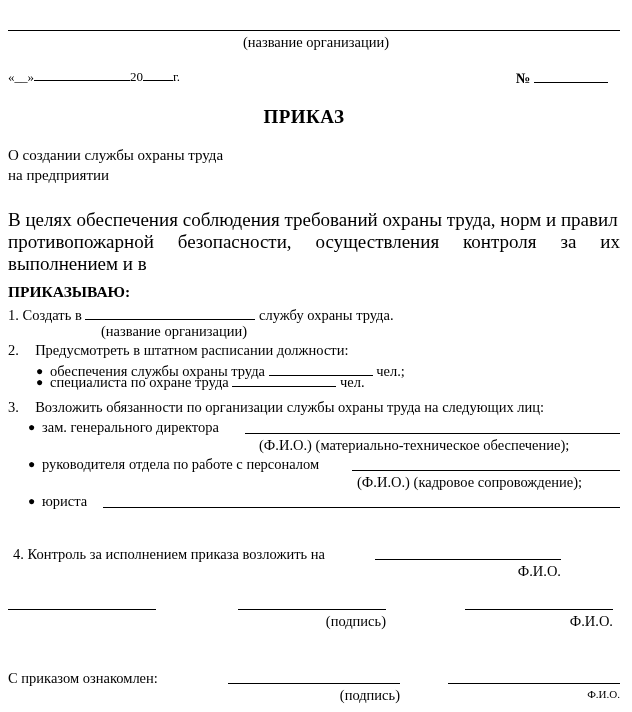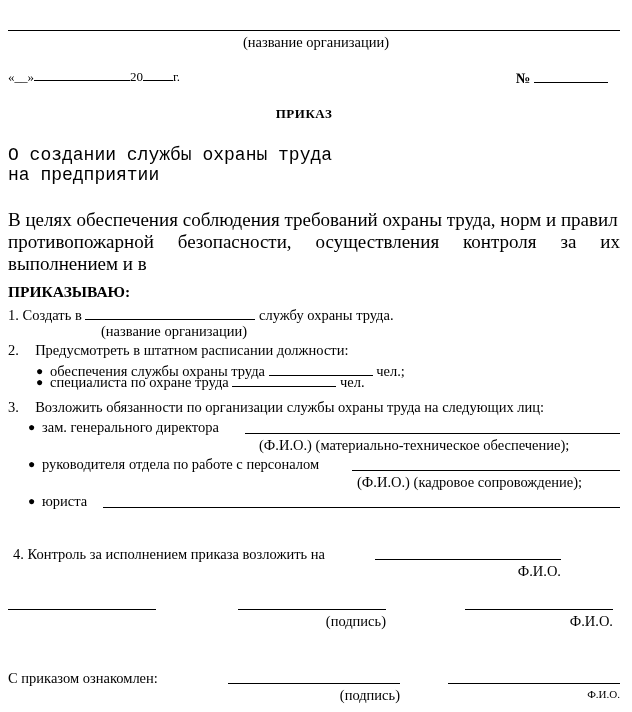--- a/index.html
+++ b/index.html
@@ -60,32 +60,31 @@
   .num-sym { font-weight: bold; }
 
   
   .doc-title {
     position: absolute;
     left: 0;
     top: 106px;
     width: 608px;
     text-align: center;
     font-weight: bold;
-    font-size: 13px;
+    font-size: 19px;
     letter-spacing: 0.5px;
   }
 
   
   .subject {
     position: absolute;
     left: 8px;
     top: 145px;
-    font-size: 18px;
+    font-size: 15px;
     line-height: 20px;
-    font-family: Liberation Mono, monospace;
   }
 
   
   .preamble {
     position: absolute;
     left: 8px;
     top: 209px;
     width: 612px;
     text-align: justify;
     text-justify: inter-word;

